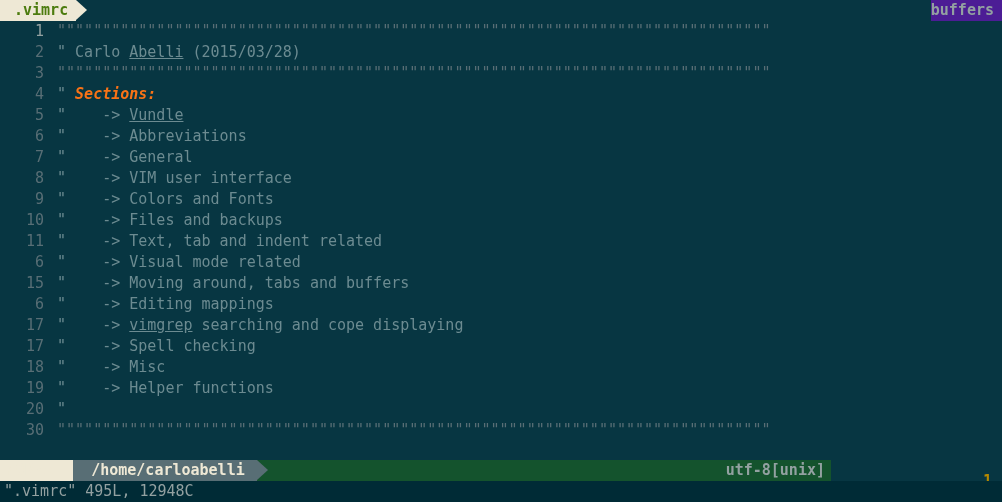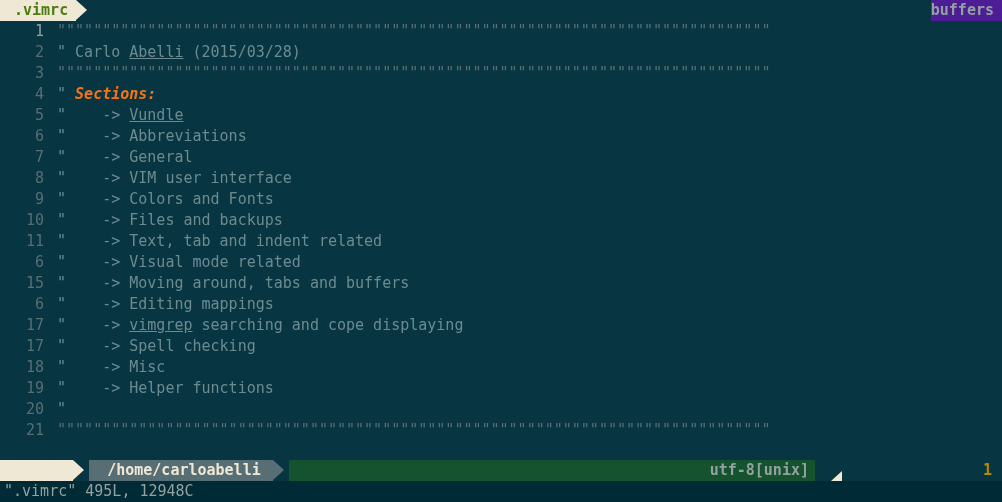--- a/index.html
+++ b/index.html
@@ -89,23 +89,22 @@
   .underline.section { text-decoration-color: #6c8b91; }
   
   .statusline {
     position: absolute;
     left: 0;
     right: 0;
     bottom: 21px;
     height: 21px;
     background: #073642;
     display: flex;
-    align-items: center;
+    align-items: flex-end;
     font-weight: bold;
-    gap: 16px;
   }
   .mode {
     position: relative;
     background: #eee8d5;
     color: #eee8d5;
     padding: 0 10px 0 6px;
     display: flex;
     align-items: center;
     letter-spacing: 0.5px;
   }
@@ -279,21 +278,21 @@
     </div>
     <div class="row">
       <div class="gutter">19</div>
       <div class="code-text"> <span>"    -&gt; Helper functions</span></div>
     </div>
     <div class="row">
       <div class="gutter">20</div>
       <div class="code-text"> <span>"</span></div>
     </div>
     <div class="row">
-      <div class="gutter">21</div>
+      <div class="gutter">30</div>
       <div class="code-text"> <span class="dq">"""""""""""""""""""""""""""""""""""""""""""""""""""""""""""""""""""""""""""""""</span></div>
     </div>
   </div>
 
   <div class="statusline">
     <div class="mode">
       <span>NORMAL</span>
     </div>
     <div class="seg-mid">
       <span>/home/carloabelli</span>

